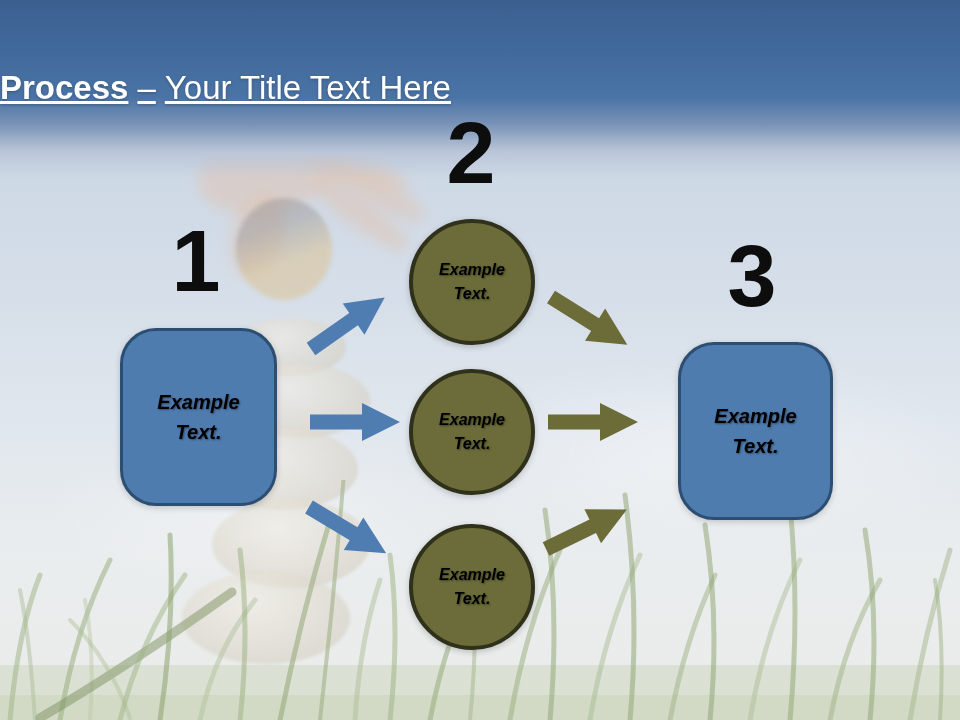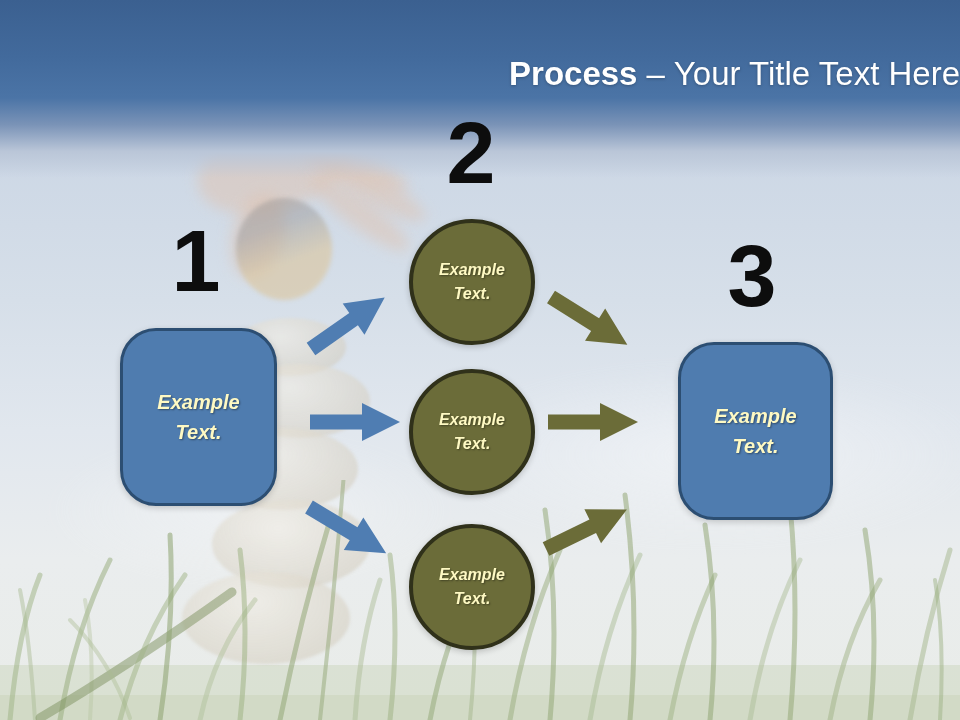--- a/index.html
+++ b/index.html
@@ -25,35 +25,35 @@
     background:linear-gradient(160deg,rgba(150,148,148,.45) 30%,rgba(219,198,158,.62) 62%);}
   .stone.s1{left:234px;top:318px;width:112px;height:58px;}
   .stone.s2{left:230px;top:364px;width:140px;height:74px;}
   .stone.s3{left:208px;top:428px;width:150px;height:82px;}
   .stone.s4{left:212px;top:500px;width:158px;height:88px;}
   .stone.s5{left:182px;top:572px;width:168px;height:92px;}
   .grass{position:absolute;left:0;top:480px;width:960px;height:240px;z-index:3;}
   
   .title-band{position:absolute;left:0;top:0;width:960px;height:178px;z-index:4;
     background:linear-gradient(180deg,var(--title-band,#3b6090) 0%,#426a9c 32%,#4b74a6 55%,#7a93b7 70%,#bac6d8 85%,rgba(214,221,231,0) 100%);}
-  .title{position:absolute;left:0;top:54px;width:100%;text-align:right;z-index:5;
+  .title{position:absolute;left:0;top:68px;width:100%;text-align:left;z-index:5;
     color:var(--title-text,#fff);font-size:33px;line-height:40px;font-weight:normal;
-    text-shadow:0 1px 3px rgba(0,0,0,.25);}
+    text-shadow:0 1px 3px rgba(0,0,0,.25);text-decoration:underline;}
   .title .em{font-weight:bold;}
   .title .sep{margin:0 9px;}
   
   .num{position:absolute;z-index:5;transform:translate(-50%,-50%);
     font-size:88px;font-weight:bold;line-height:1;color:var(--number-text,#0d0d0d);}
   .num-1{left:196px;top:261px;}
   .num-2{left:471px;top:153px;}
   .num-3{left:752px;top:276px;}
   
   .arrows{position:absolute;inset:0;z-index:6;}
   
-  .shape-label{color:#fef9c3;font-style:italic;font-weight:bold;text-align:center;
+  .shape-label{color:#000000;font-style:italic;font-weight:bold;text-align:center;
     text-shadow:1px 1px 2px rgba(0,0,0,.4);}
   .pbox{position:absolute;z-index:7;border-radius:36px;display:flex;flex-direction:column;
     align-items:center;justify-content:center;
     background:var(--box-fill,#4f7caf);border:3px solid var(--box-border,#2c4e72);
     box-shadow:0 2px 6px rgba(0,0,0,.18);box-sizing:border-box;}
   .pbox .shape-label{font-size:20px;line-height:30px;}
   .box-left{left:120px;top:328px;width:157px;height:178px;}
   .box-right{left:678px;top:342px;width:155px;height:178px;}
   .pcircle{position:absolute;z-index:7;width:126px;height:126px;border-radius:50%;
     display:flex;flex-direction:column;align-items:center;justify-content:center;

